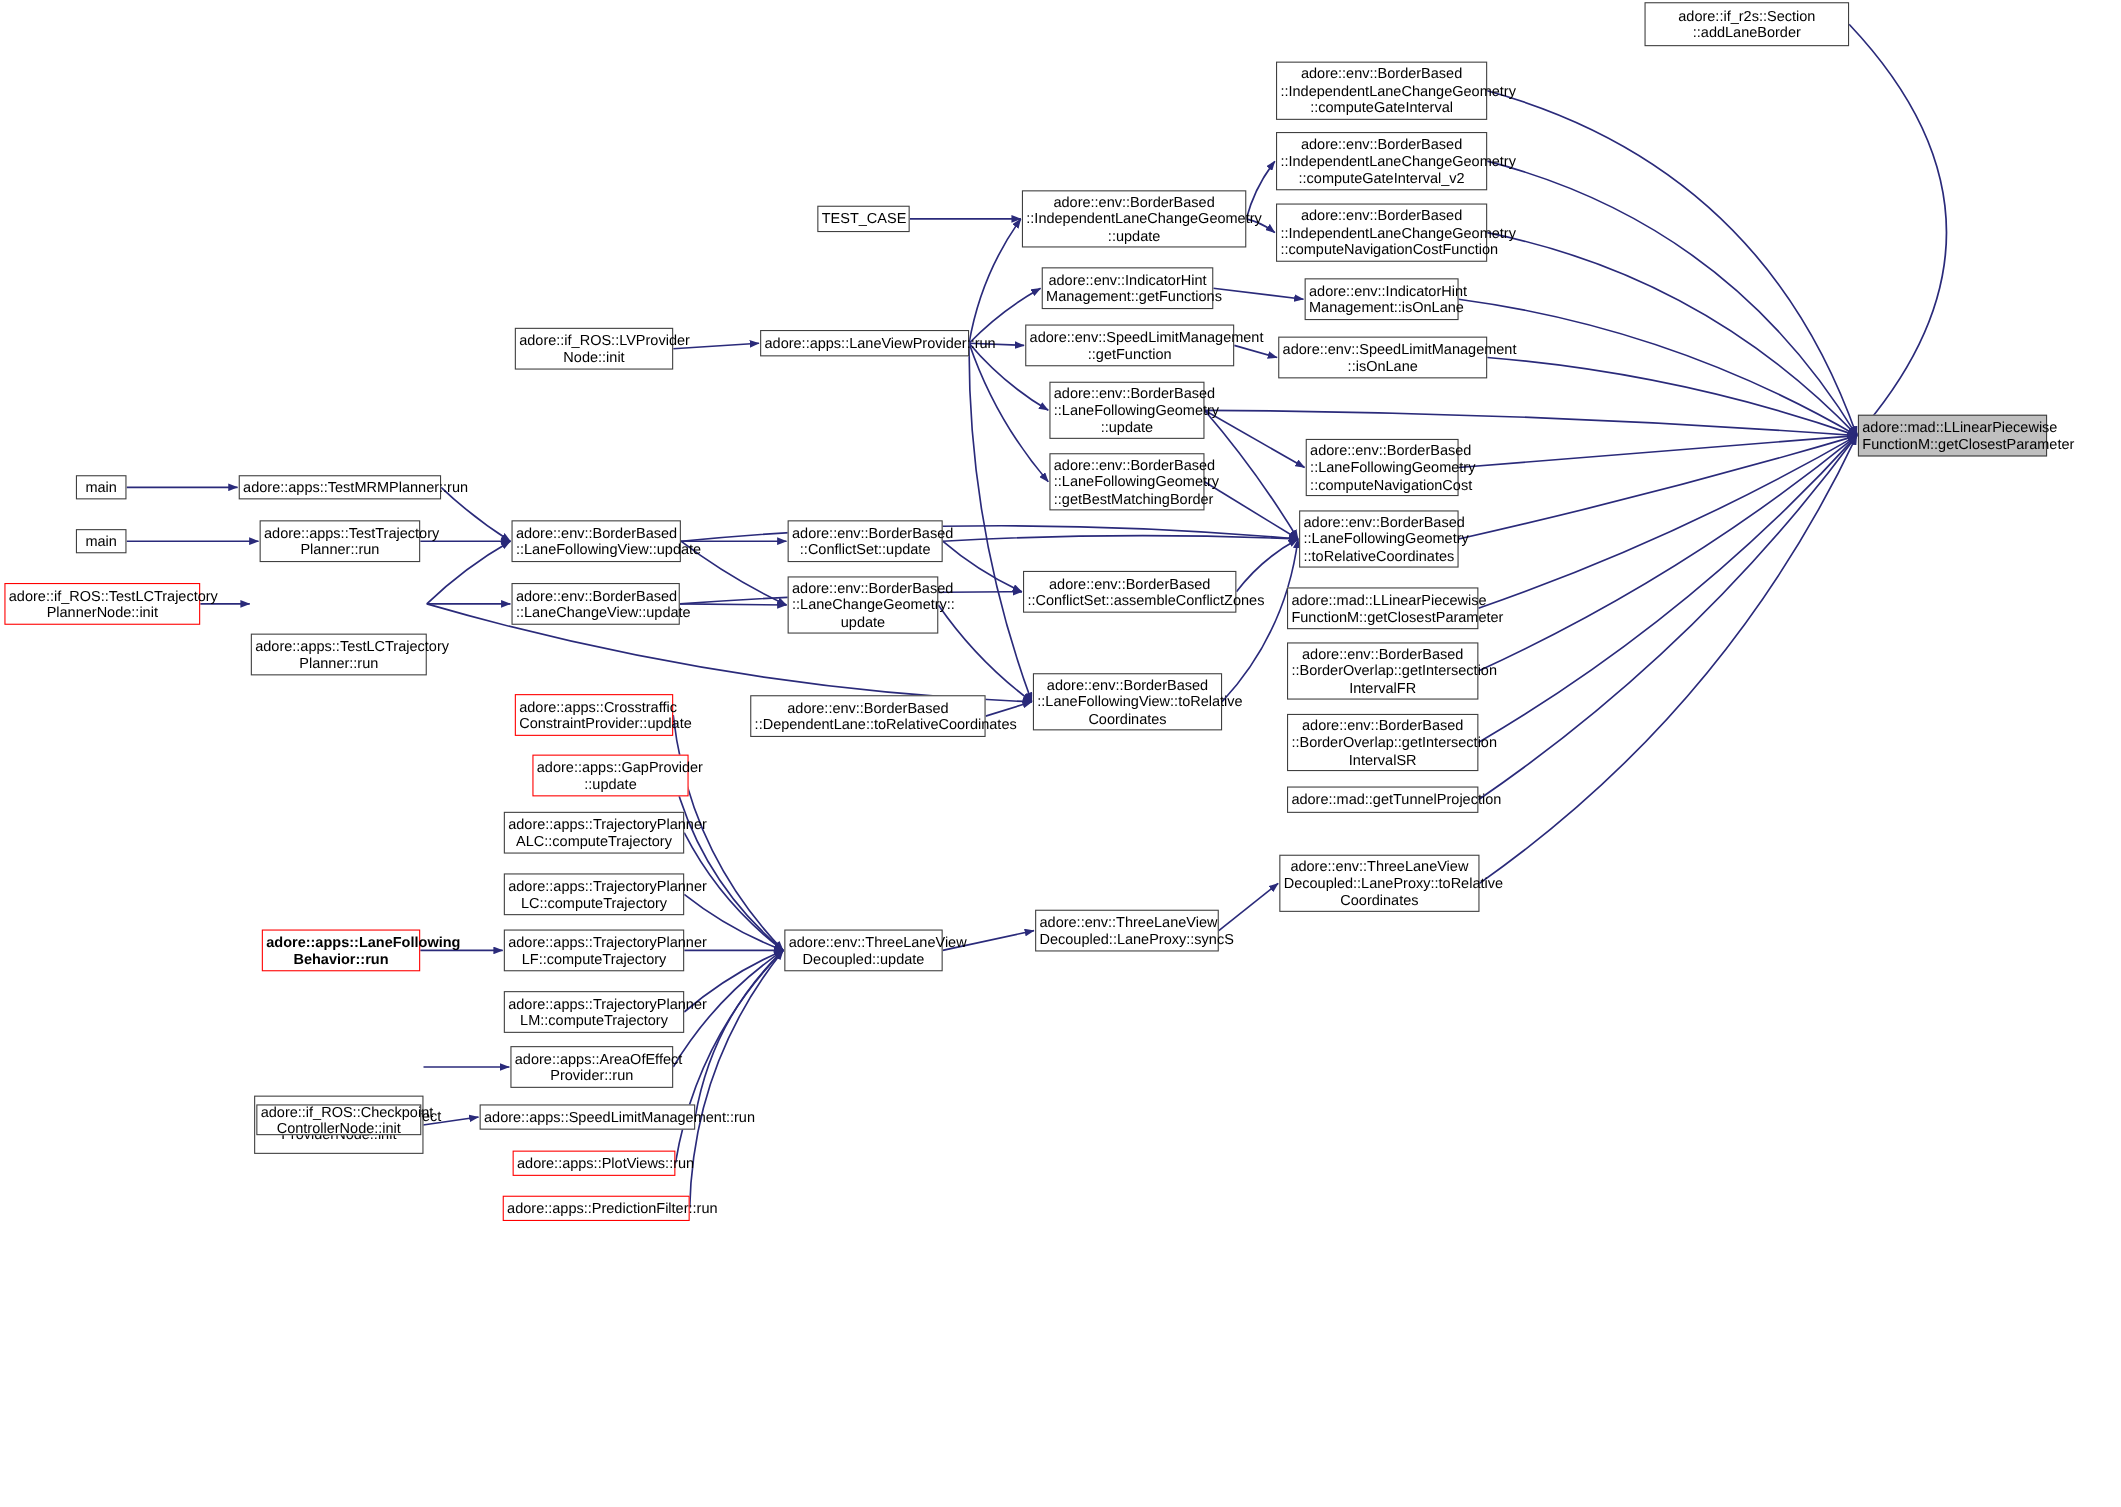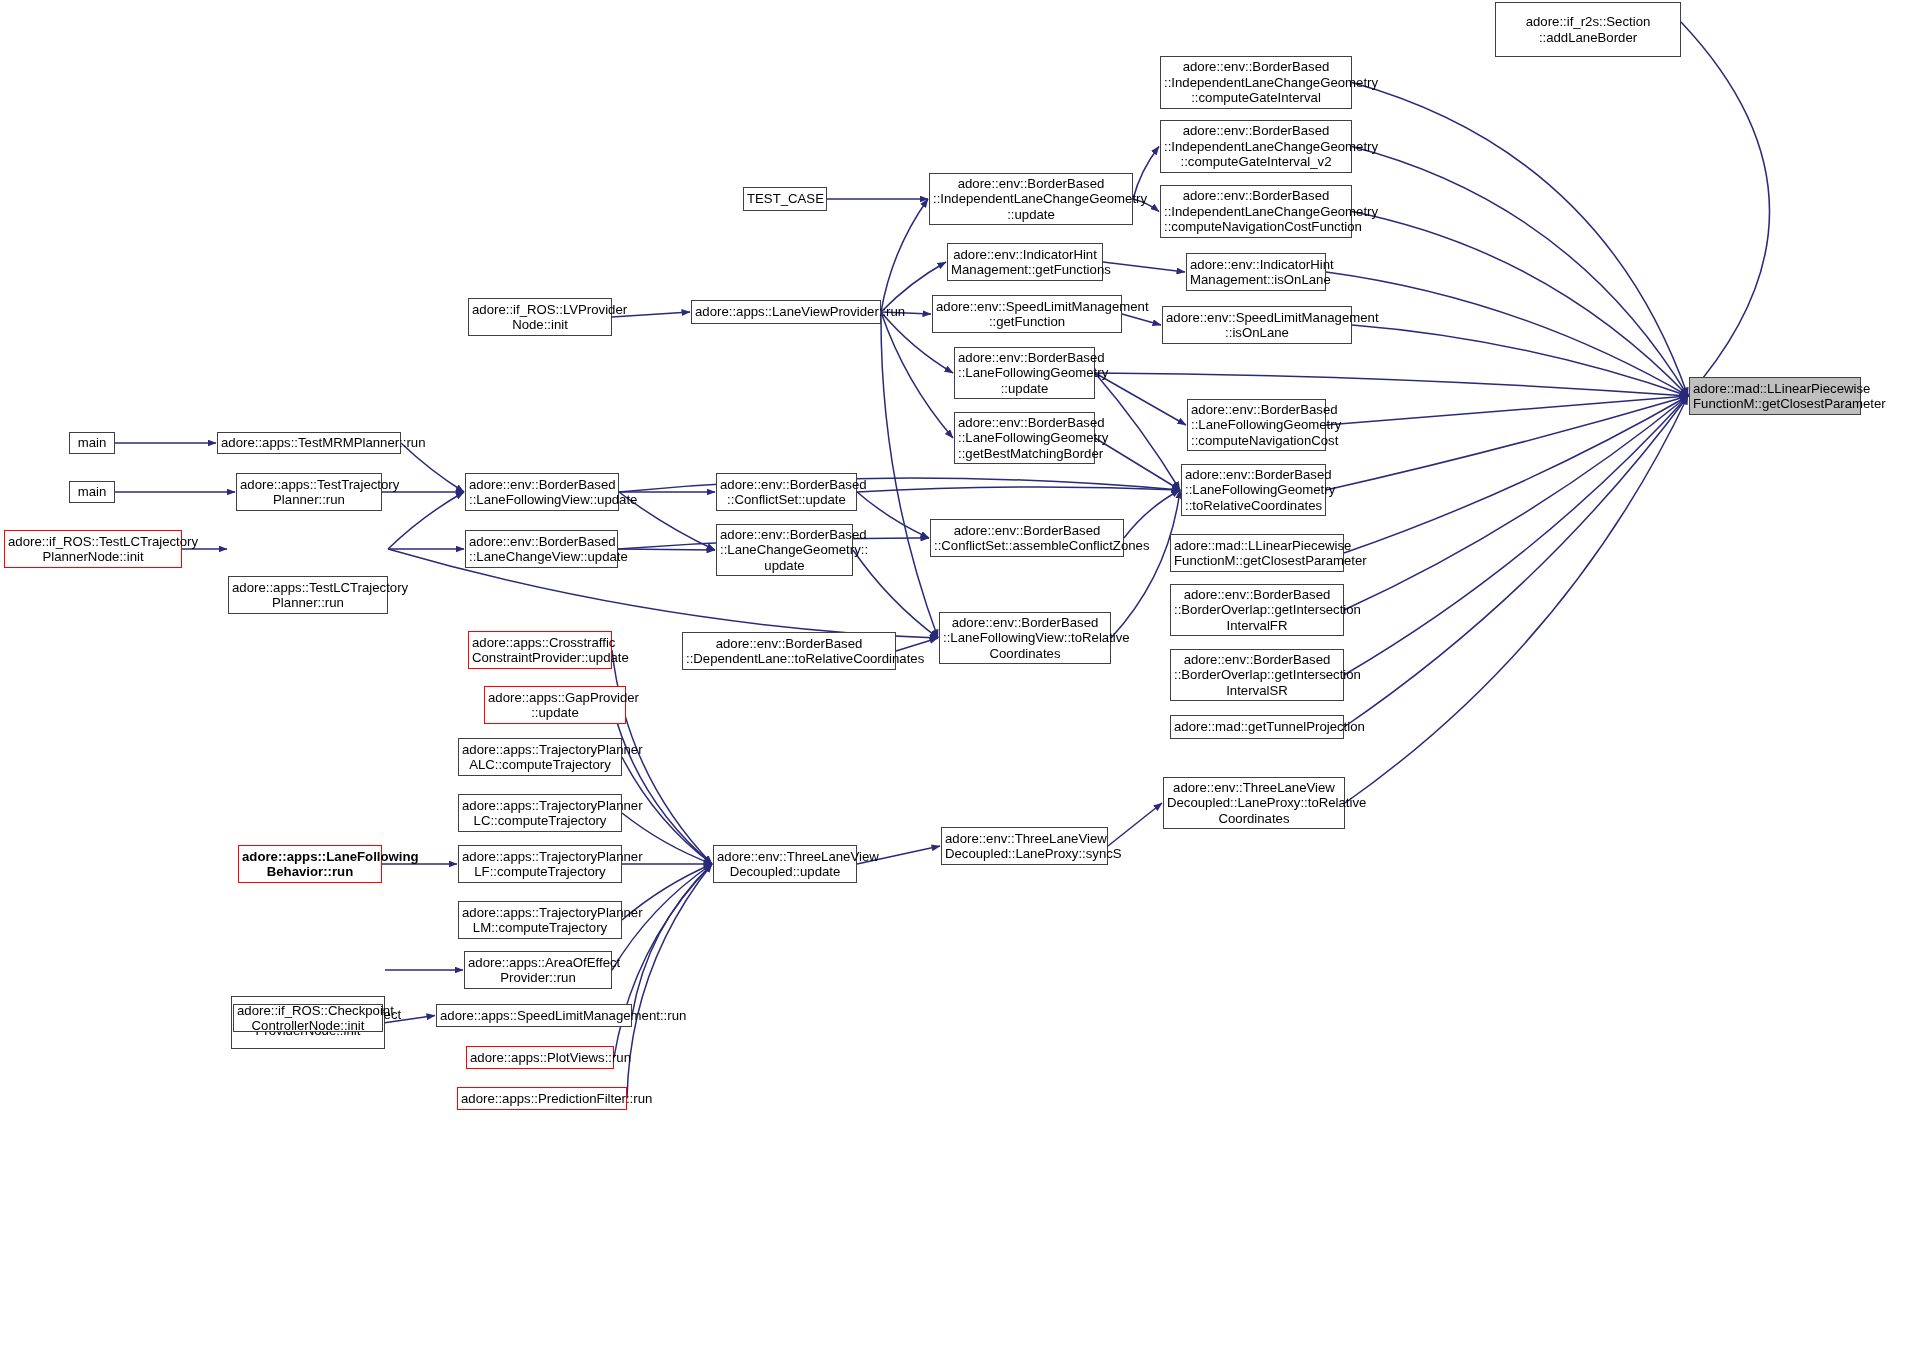--- a/index.html
+++ b/index.html
@@ -118,21 +118,21 @@
         <path d="M385,970 Q424,970 463,970"></path>
         <path d="M612,970 Q650.3617015598486,906.0204731696684 712,864"></path>
         <path d="M383,1023 Q409,1019.25 435,1015.5"></path>
         <path d="M632,1015.5 Q647.2400384855467,926.675432863655 712,864"></path>
         <path d="M614,1057.5 Q632.6682561056183,945.3881865547834 712,864"></path>
         <path d="M627,1098.5 Q630.013948087522,966.937358581831 712,864"></path>
         <path d="M857,864 Q898.5,855 940,846"></path>
         <path d="M1108,846 Q1135,824.5 1162,803"></path>
       </g>
   </svg>
-<div class="node" style="left: 1495px; top: 2px; width: 186px; height: 55px;"><span>adore::if_r2s::Section
+<div class="node" style="left: 1495px; top: 2px; width: 186px; height: 40px;"><span>adore::if_r2s::Section
 ::addLaneBorder</span></div>
     <div class="node" style="left: 1160px; top: 56px; width: 192px; height: 53px;"><span>adore::env::BorderBased
 ::IndependentLaneChangeGeometry
 ::computeGateInterval</span></div>
     <div class="node" style="left: 1160px; top: 120px; width: 192px; height: 53px;"><span>adore::env::BorderBased
 ::IndependentLaneChangeGeometry
 ::computeGateInterval_v2</span></div>
     <div class="node" style="left: 1160px; top: 185px; width: 192px; height: 53px;"><span>adore::env::BorderBased
 ::IndependentLaneChangeGeometry
 ::computeNavigationCostFunction</span></div>

